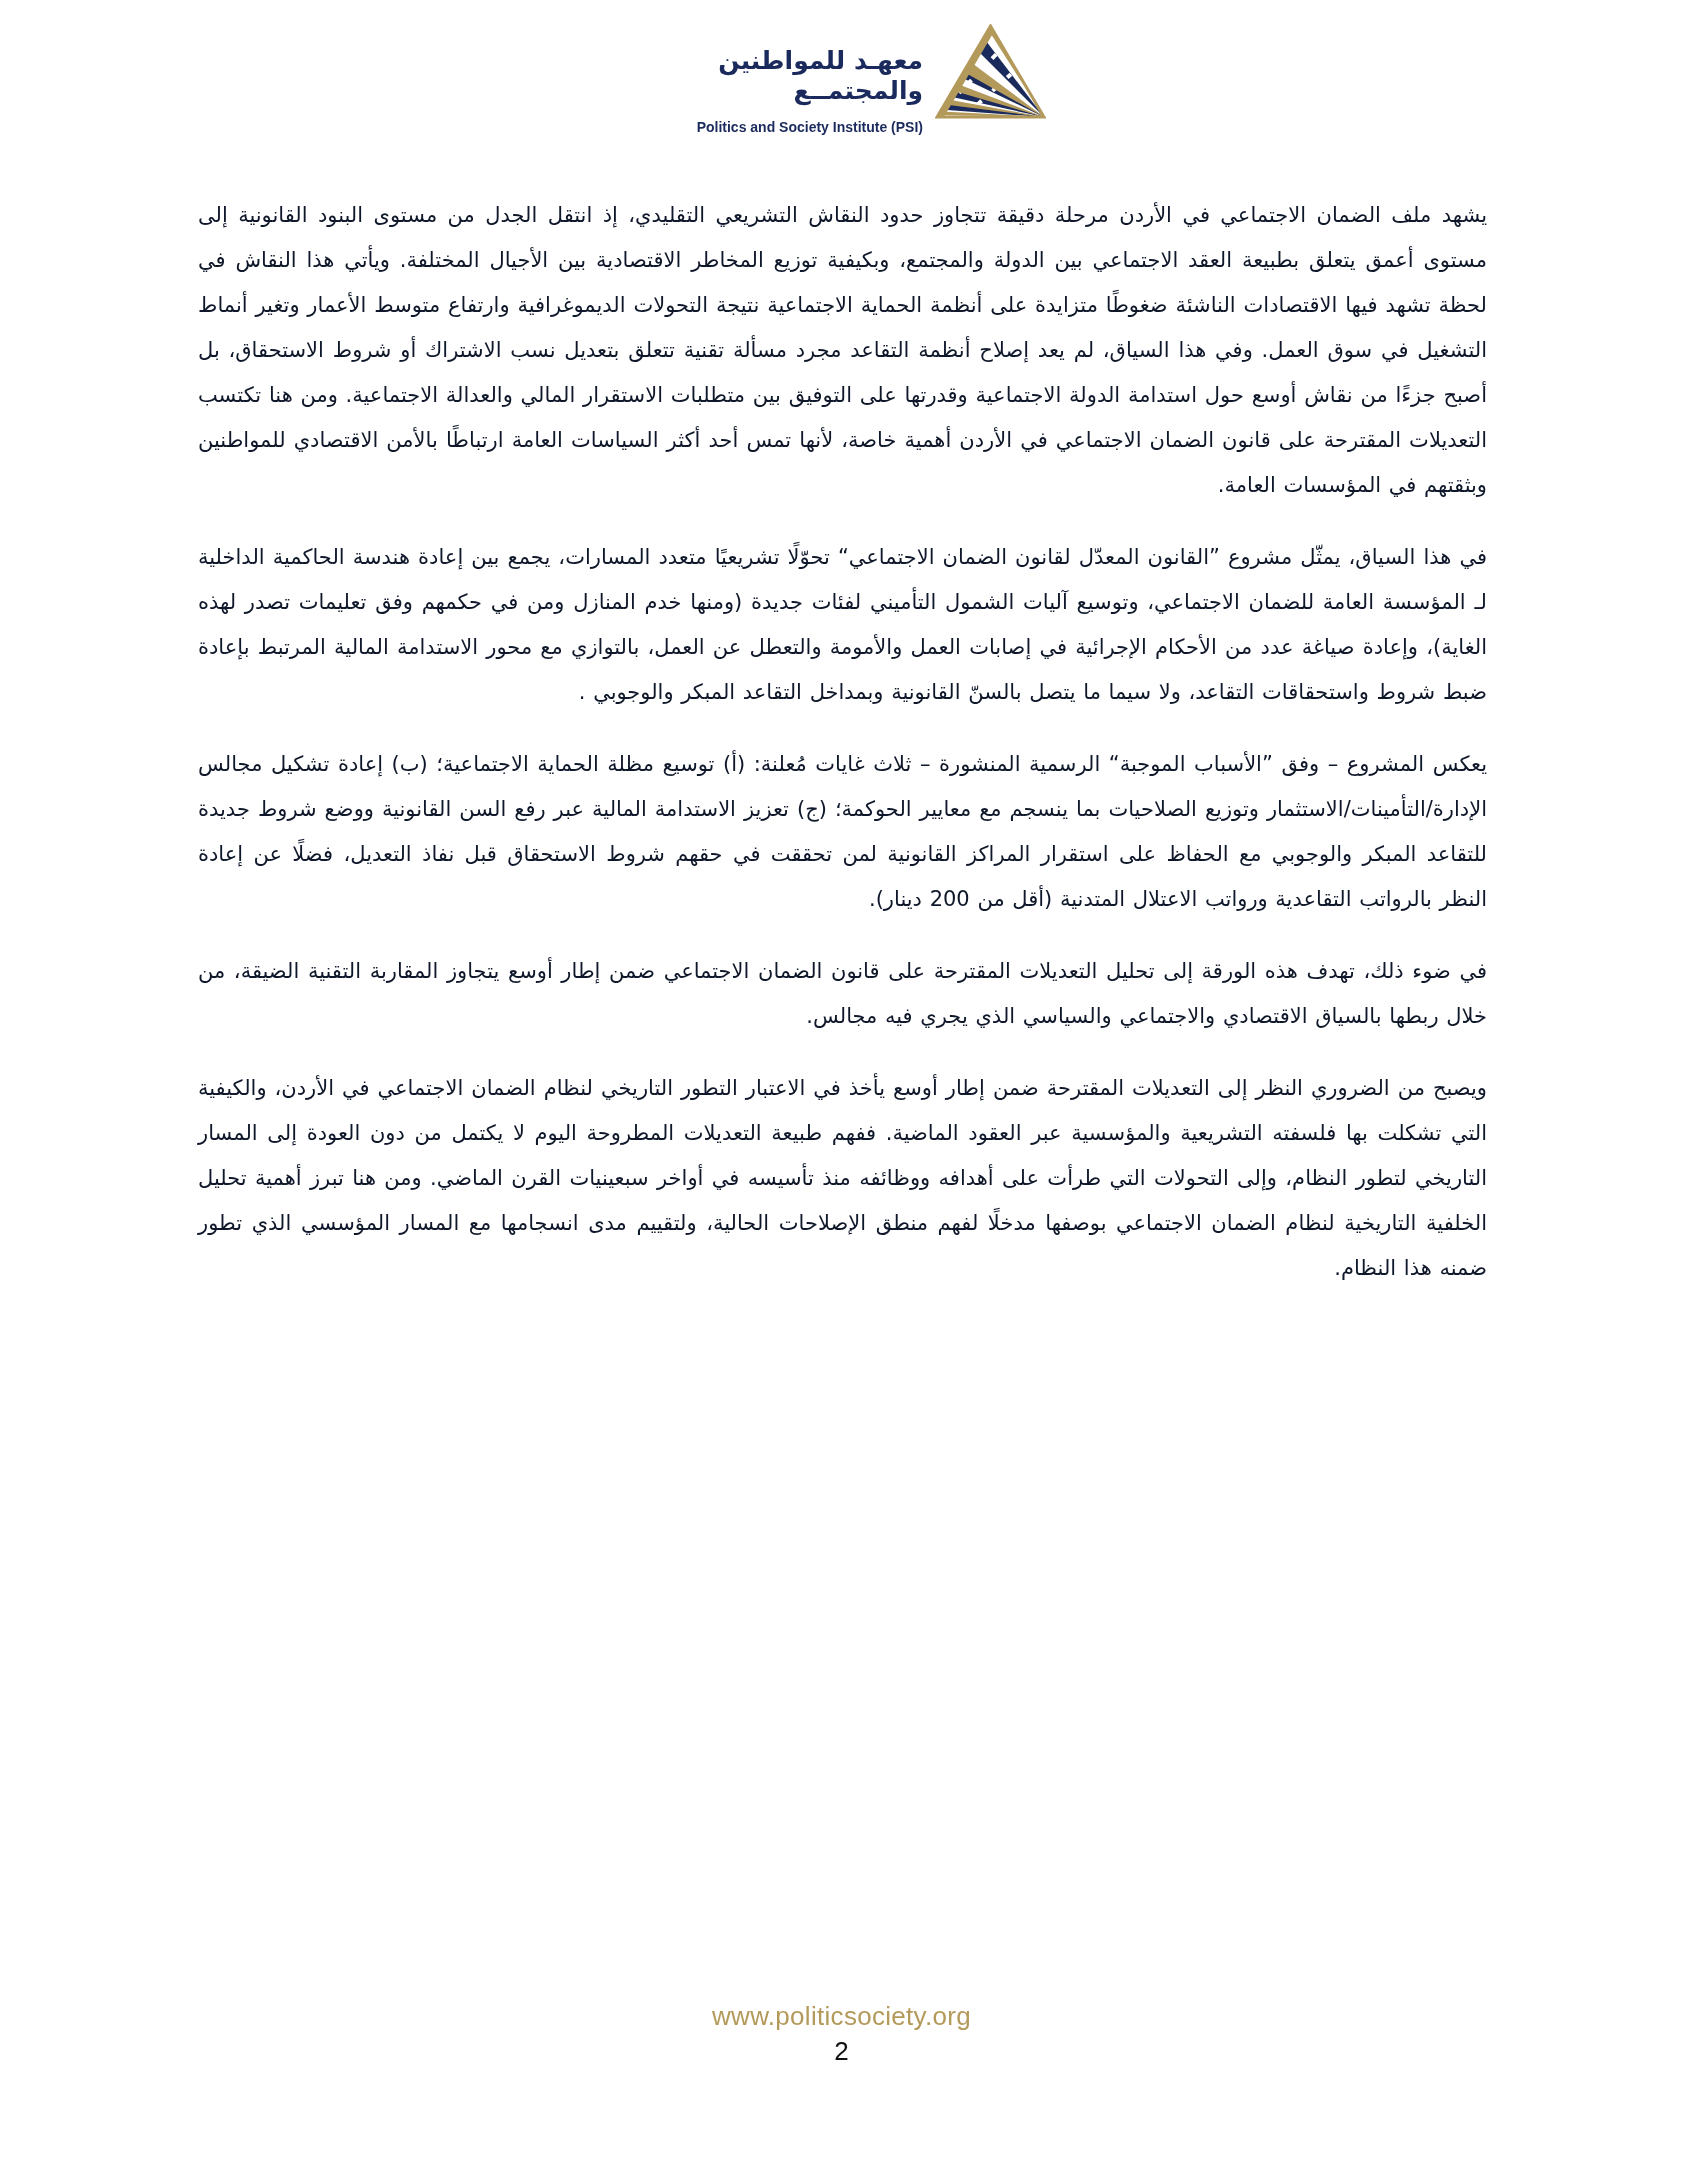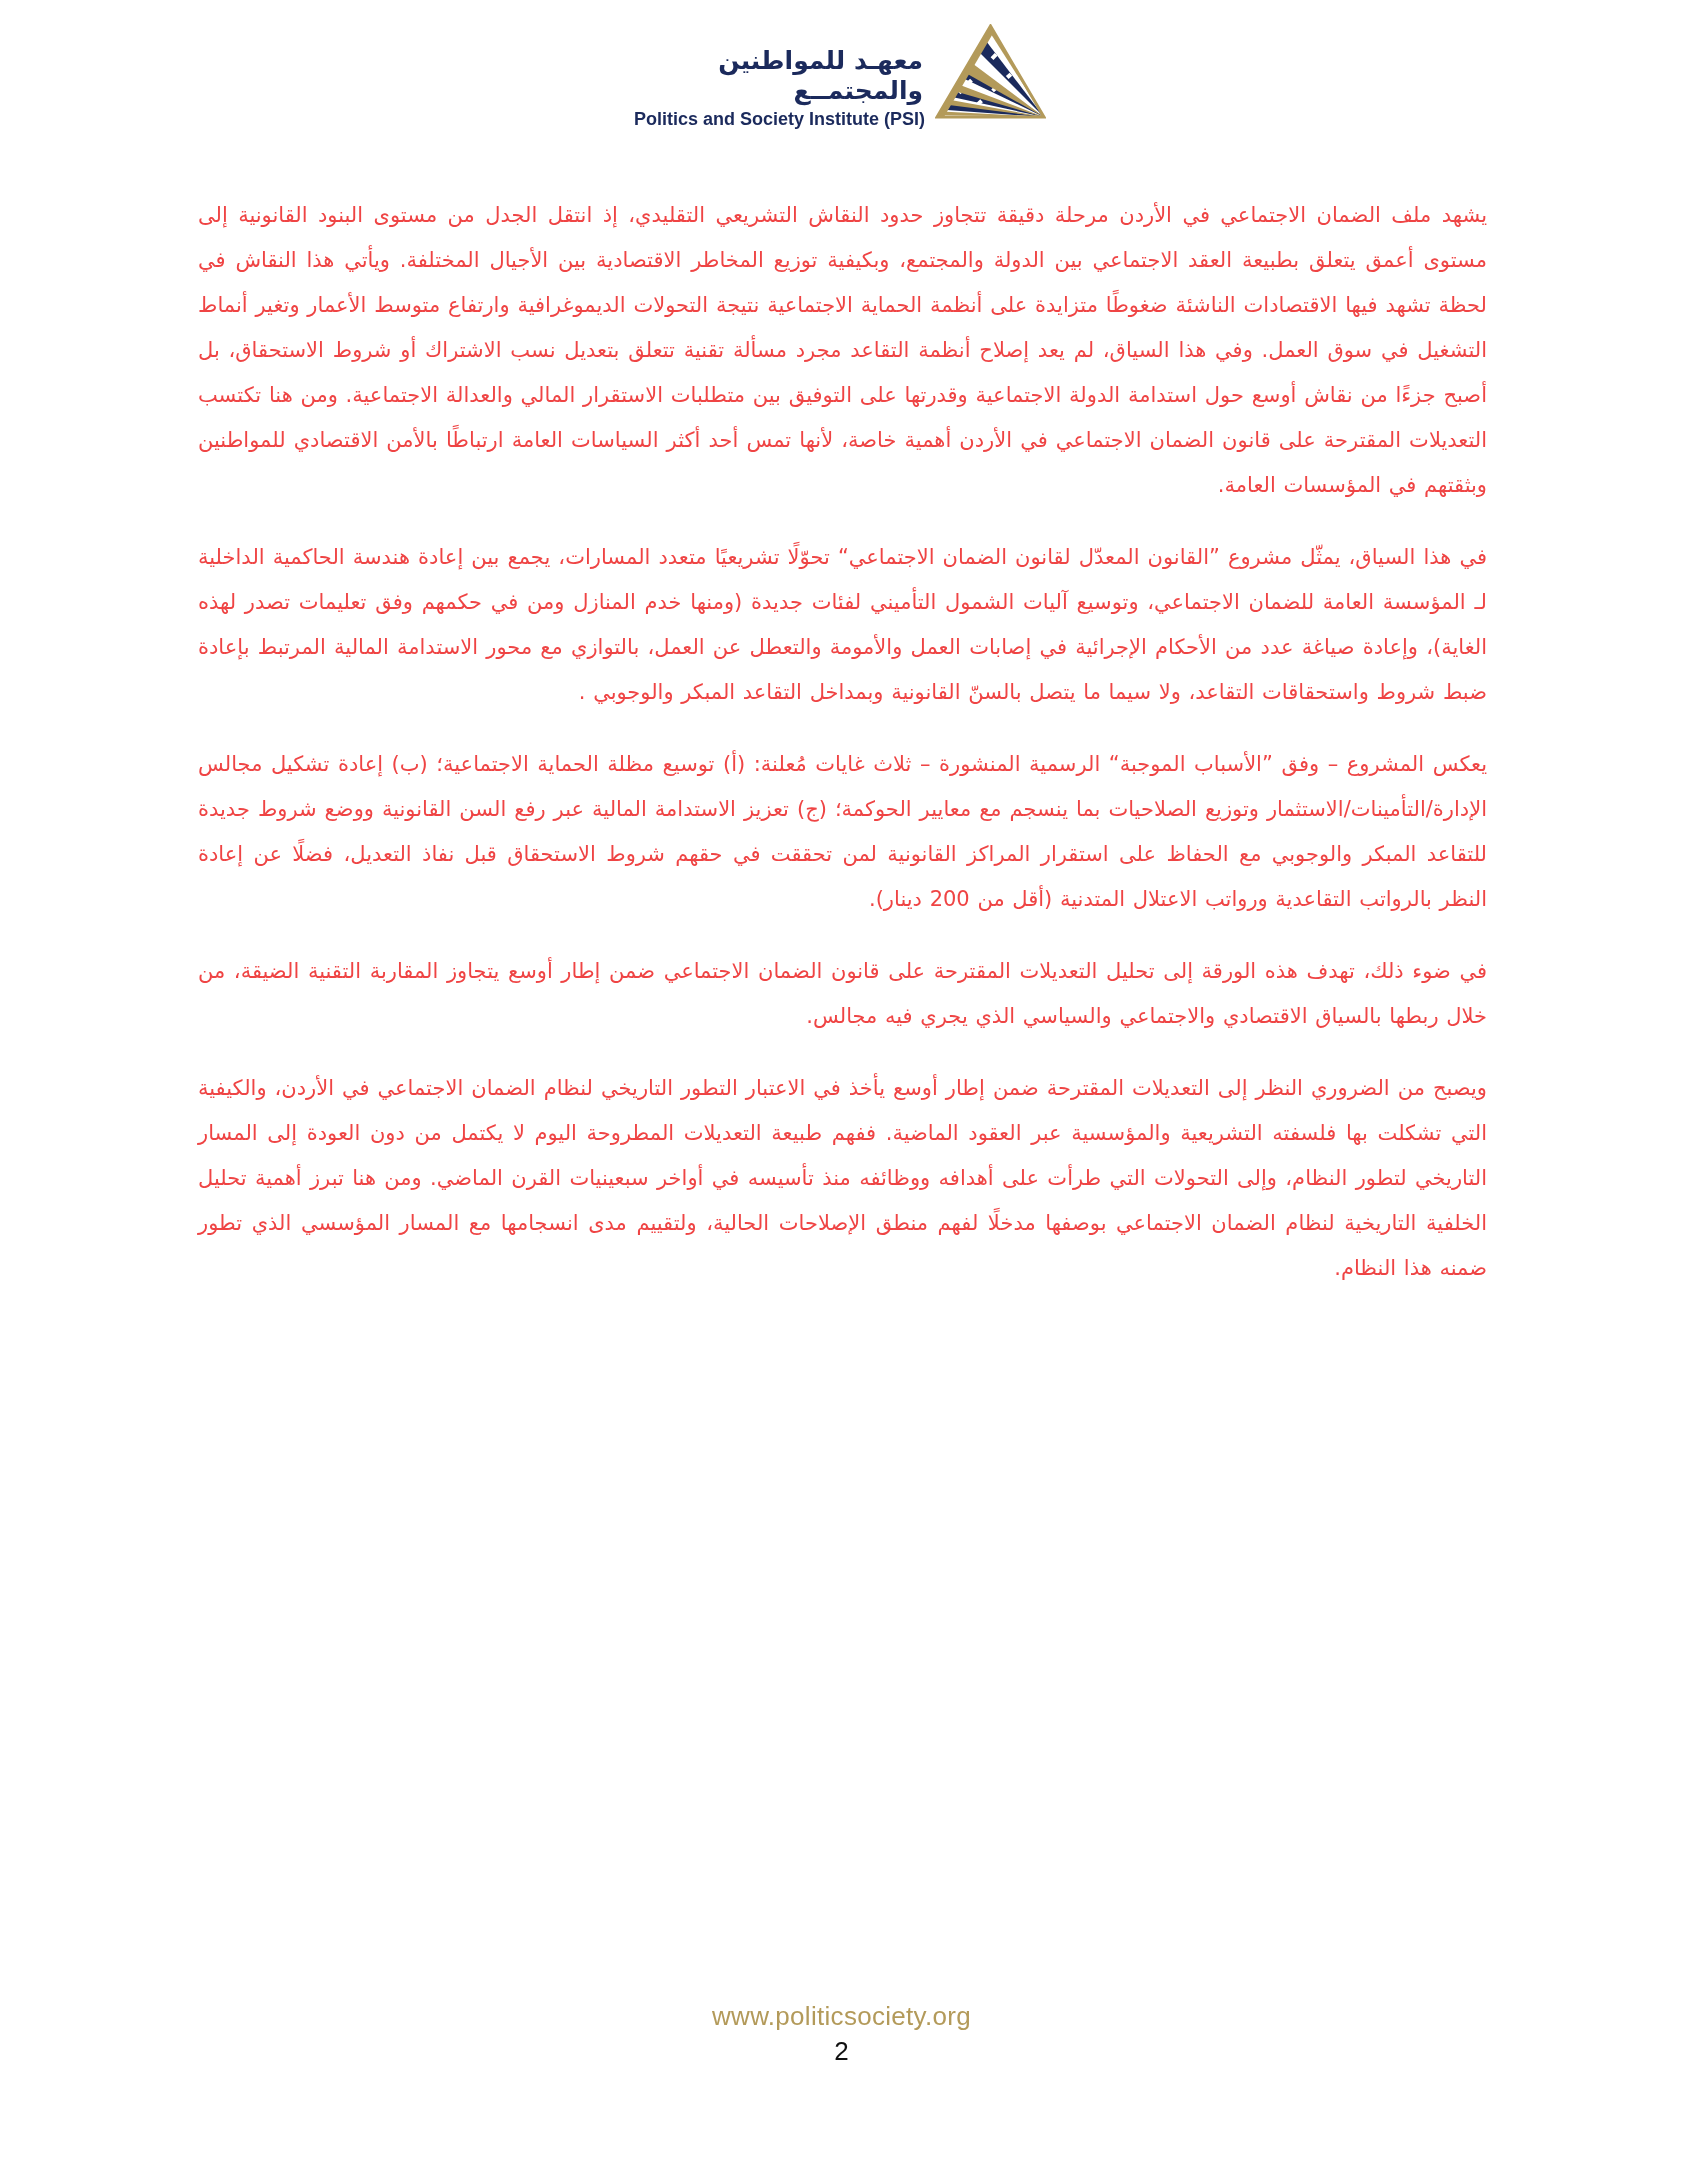--- a/index.html
+++ b/index.html
@@ -33,24 +33,24 @@
     .logo-ar {
       font-family: "DejaVu Sans", sans-serif;
       font-size: 25px;
       font-weight: bold;
       direction: rtl;
       line-height: 30px;
       letter-spacing: 0.5px;
     }
     .logo-en {
       font-family: "Liberation Sans", sans-serif;
-      font-size: 18px;
+      font-size: 14px;
       font-weight: bold;
       line-height: 22px;
-      margin-top: 2px;
+      margin-top: 10px;
       white-space: nowrap;
     }
     .logo-mark {
       position: absolute;
       left: 935px;
       top: 2px;
       width: 111px;
       height: 95px;
     }
     .content {
@@ -60,21 +60,21 @@
       width: 1289px;
       direction: rtl;
       text-align: justify;
       text-align-last: right;
     }
     .para {
       font-family: "DejaVu Sans", sans-serif;
       font-size: 21px;
       line-height: 45px;
       margin: 0 0 27px 0;
-      color: #ef4444;
+      color: #0f172a;
       word-spacing: 1px;
     }
     .footer {
       position: absolute;
       top: 1998px;
       left: 0;
       width: 1683px;
       text-align: center;
     }
     .footer-url {

